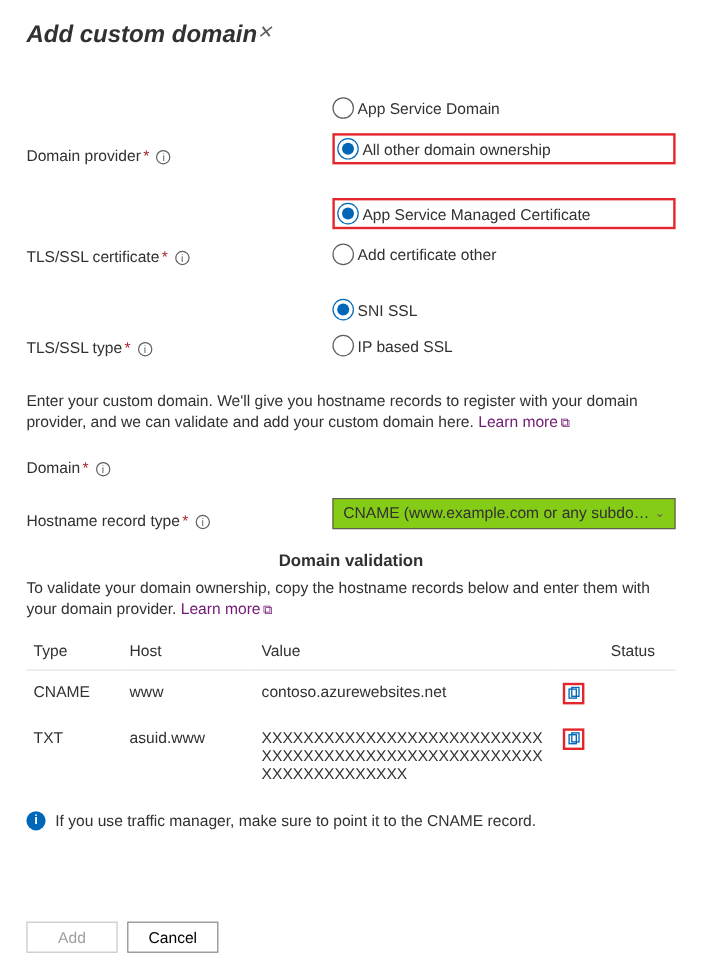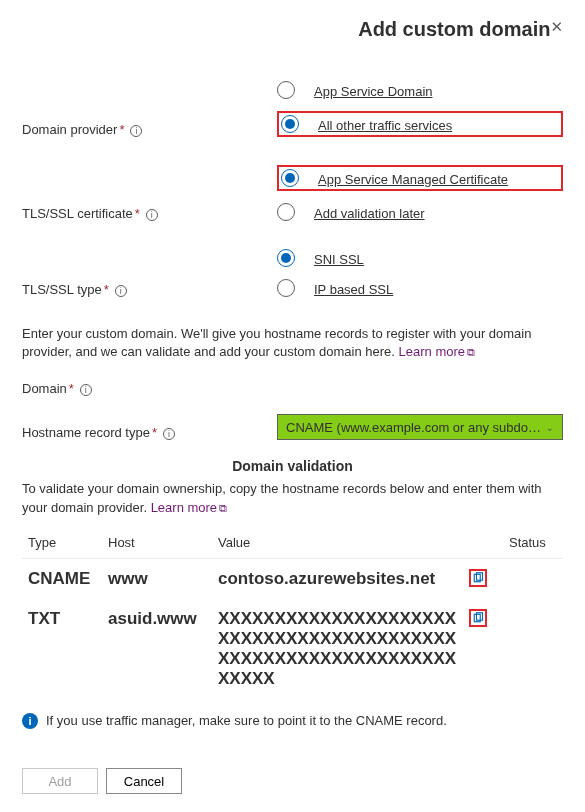--- a/index.html
+++ b/index.html
@@ -5,46 +5,46 @@
   * { box-sizing: border-box; }
   body {
     margin: 0;
     font-family: "Segoe UI", -apple-system, sans-serif;
     font-size: 13px;
     color: #323130;
     width: 585px;
     height: 812px;
     padding: 18px 22px;
   }
-  .header { display: flex; justify-content: flex-end; align-items: flex-start; margin-bottom: 40px; }
+  .header { display: flex; justify-content: flex-start; align-items: flex-start; margin-bottom: 40px; font-style: italic; }
   h1 { font-size: 20px; font-weight: 600; margin: 0; }
   .close { font-size: 15px; color: #605e5c; cursor: pointer; }
   .form-row { display: flex; margin-bottom: 28px; }
   .form-row.tight { margin-bottom: 18px; }
   .label-col { width: 255px; flex-shrink: 0; font-size: 13px; color: #323130; display:flex; align-items:flex-end; padding-top:2px;}
   .field-col { flex: 1; }
   .req { color: #a4262c; margin: 0 2px; }
   .info-icon { display:inline-block; width:12px; height:12px; border:1px solid #605e5c; border-radius:50%; font-size:9px; line-height:11px; text-align:center; color:#605e5c; margin-left:4px; vertical-align:middle;}
   .radio-group { display:flex; flex-direction:column; gap:12px; }
-  .radio { display:flex; align-items:flex-end; gap:19px; cursor:pointer;text-decoration:underline; }
+  .radio { display:flex; align-items:center; gap:3px; cursor:pointer; }
   .radio-circle { width:18px; height:18px; border:1px solid #605e5c; border-radius:50%; flex-shrink:0; display:flex; align-items:center; justify-content:center; }
   .radio.selected .radio-circle { border-color:#0067b8; }
   .radio.selected .radio-circle::after { content:""; width:10px; height:10px; background:#0067b8; border-radius:50%; }
   .hl-red { border:2px solid #e3262c; padding:2px 6px 2px 2px; display:inline-flex; }
   .hl-red-input { border:2px solid #e3262c; }
   .desc { font-size:13px; color:#323130; line-height:1.4; margin-bottom:18px; }
   .link { color:#701a75; cursor:pointer; }
   .ext-icon { display:inline-block; margin-left:2px; font-size:11px; }
   .text-input { width:100%; height:26px; border:1px solid #605e5c; padding:0 8px; font-size:13px; font-family:inherit; }
   .select { width:100%; height:26px; border:1px solid #605e5c; padding:0 8px; font-size:13px; display:flex; align-items:center; justify-content:space-between; cursor:pointer; background:#84cc16;}
   .chev { font-size:10px; color:#605e5c; }
   h2 { font-size:14px; font-weight:600; margin:18px 0 6px 0;text-align:center; }
   table { width:100%; border-collapse:collapse; margin-top:8px; }
   th { text-align:left; font-weight:400; font-size:13px; padding:8px 6px; border-bottom:1px solid #edebe9; color:#323130;}
-  td { font-size:17px; padding:10px 6px; vertical-align:top; word-break:break-all;font-weight:bold; }
+  td { font-size:13px; padding:10px 6px; vertical-align:top; word-break:break-all; }
   .copy-btn { width:18px; height:18px; border:2px solid #e3262c; display:inline-flex; align-items:center; justify-content:center; cursor:pointer; }
   .copy-svg { width:12px; height:12px; }
   .info-banner { display:flex; align-items:flex-start; gap:8px; margin-top:14px; font-size:13px; }
   .info-bullet { width:16px; height:16px; background:#0067b8; color:#fff; border-radius:50%; font-size:11px; font-weight:700; display:flex; align-items:center; justify-content:center; flex-shrink:0;}
   .footer { position:absolute; bottom:18px; left:22px; display:flex; gap:8px; }
   .btn { height:26px; min-width:76px; padding:0 14px; font-size:13px; border:1px solid #8a8886; background:#fff; cursor:pointer; font-family:inherit;}
   .btn.primary { background:#0067b8; color:#fff; border-color:#0067b8; }
   .btn.disabled { color:#a19f9d; border-color:#c8c6c4; cursor:default; }
 </style>
 </head>
@@ -63,21 +63,21 @@
   </div>
   <div class="field-col">
     <div class="radio-group">
       <label class="radio">
         <span class="radio-circle"></span>
         <span>App Service Domain</span>
       </label>
       <span class="hl-red">
         <label class="radio selected">
           <span class="radio-circle"></span>
-          <span>All other traffic services</span>
+          <span>All other domain ownership</span>
         </label>
       </span>
     </div>
   </div>
 </div>
 
 <div class="form-row">
   <div class="label-col">
     <span>TLS/SSL certificate</span>
       <span class="req">*</span>
@@ -86,21 +86,21 @@
   <div class="field-col">
     <div class="radio-group">
       <span class="hl-red">
         <label class="radio selected">
           <span class="radio-circle"></span>
           <span>App Service Managed Certificate</span>
         </label>
       </span>
       <label class="radio">
         <span class="radio-circle"></span>
-        <span>Add validation later</span>
+        <span>Add certificate other</span>
       </label>
     </div>
   </div>
 </div>
 
 <div class="form-row">
   <div class="label-col">
     <span>TLS/SSL type</span>
       <span class="req">*</span>
     <span class="info-icon">i</span>

